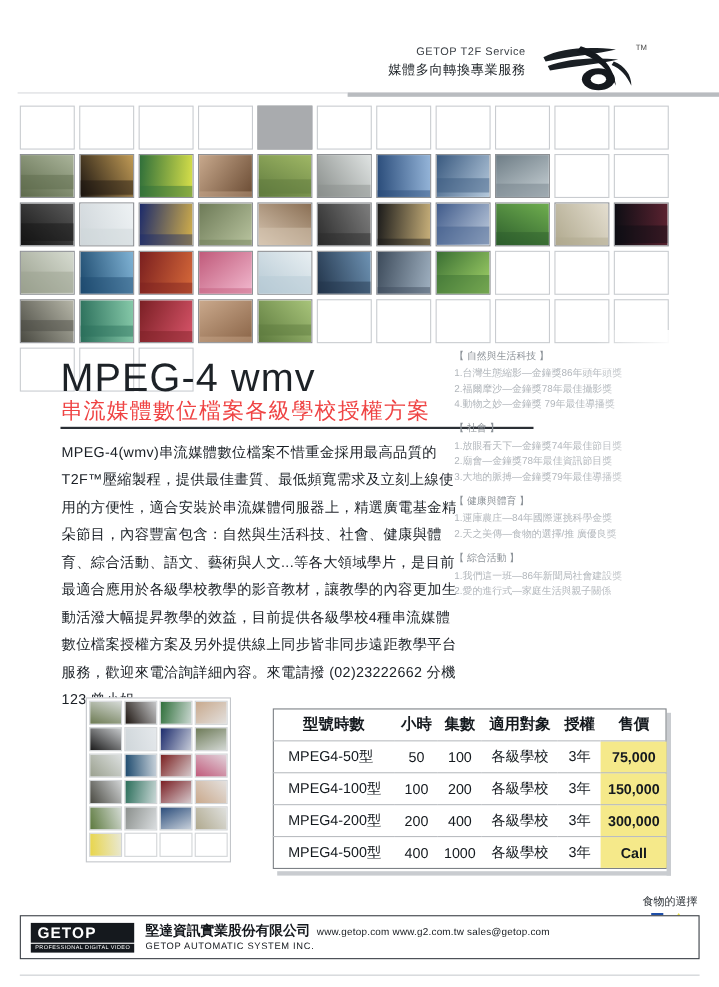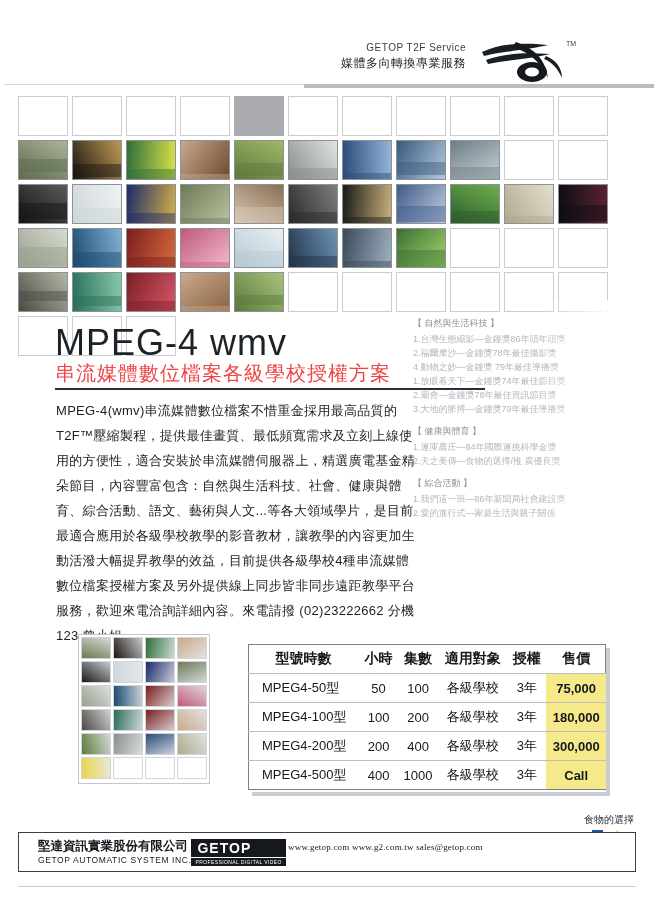--- a/index.html
+++ b/index.html
@@ -18,21 +18,21 @@
     position: absolute;
     left: 0; top: 0;
     width: 654px;
     height: 897px;
     background: #ffffff;
   }
 
   
   .header {
     position: absolute;
-    left: 4px; top: 0;
+    left: 16px; top: 0;
     width: 580px;
     height: 88px;
   }
   .header-rule {
     position: absolute;
     left: 300px;
     top: 84px;
     width: 354px;
     height: 4px;
     background: #b9bcc0;
@@ -341,21 +341,21 @@
     line-height: 12px;
   }
   .footer-right {
     position: absolute;
     left: 288px;
     top: 840px;
     font-size: 9px;
     color: #15191e;
     line-height: 14px;
   }
-  .footer-right .l2 { letter-spacing: 0.2px; font-family: Liberation Serif, serif; }
+  .footer-right .l2 { letter-spacing: 0.2px; }
 
   .bottom-rule {
     position: absolute;
     left: 18px;
     top: 886px;
     width: 618px;
     height: 1px;
     background: #c9ccd0;
   }
 </style>
@@ -593,20 +593,21 @@
   <div class="title-sub">串流媒體數位檔案各級學校授權方案</div>
   <div class="title-underline"></div>
 
   <div class="body-copy">MPEG-4(wmv)串流媒體數位檔案不惜重金採用最高品質的T2F™壓縮製程，提供最佳畫質、最低頻寬需求及立刻上線使用的方便性，適合安裝於串流媒體伺服器上，精選廣電基金精朵節目，內容豐富包含：自然與生活科技、社會、健康與體育、綜合活動、語文、藝術與人文...等各大領域學片，是目前最適合應用於各級學校教學的影音教材，讓教學的內容更加生動活潑大幅提昇教學的效益，目前提供各級學校4種串流媒體數位檔案授權方案及另外提供線上同步皆非同步遠距教學平台服務，歡迎來電洽詢詳細內容。來電請撥  (02)23222662 分機 123 曾小姐</div>
 
   <div class="awards" id="awards-root">
   <div class="aw-head">【 自然與生活科技 】</div>
       <div class="aw-item">1.台灣生態縮影—金鐘獎86年頭年頭獎</div>
       <div class="aw-item">2.福爾摩沙—金鐘獎78年最佳攝影獎</div>
       <div class="aw-item">4.動物之妙—金鐘獎 79年最佳導播獎</div>
+      <div class="aw-head">【 社會 】</div>
       <div class="aw-item">1.放眼看天下—金鐘獎74年最佳節目獎</div>
       <div class="aw-item">2.廟會—金鐘獎78年最佳資訊節目獎</div>
       <div class="aw-item">3.大地的脈搏—金鐘獎79年最佳導播獎</div>
       <div class="aw-head">【 健康與體育 】</div>
       <div class="aw-item">1.運庫農庄—84年國際運挑科學金獎</div>
       <div class="aw-item">2.天之美傳—食物的選擇/推 廣優良獎</div>
       <div class="aw-head">【 綜合活動 】</div>
       <div class="aw-item">1.我們這一班—86年新聞局社會建設獎</div>
       <div class="aw-item">2.愛的進行式—家庭生活與親子關係</div>
     </div>
@@ -673,21 +674,21 @@
           <td class="">各級學校</td>
           <td class="">3年</td>
           <td class="price-cell">75,000</td>
         </tr>
         <tr>
           <td class="model">MPEG4-100型</td>
           <td class="">100</td>
           <td class="">200</td>
           <td class="">各級學校</td>
           <td class="">3年</td>
-          <td class="price-cell">180,000</td>
+          <td class="price-cell">150,000</td>
         </tr>
         <tr>
           <td class="model">MPEG4-200型</td>
           <td class="">200</td>
           <td class="">400</td>
           <td class="">各級學校</td>
           <td class="">3年</td>
           <td class="price-cell">300,000</td>
         </tr>
         <tr>
@@ -706,26 +707,26 @@
     <rect x="2" y="6" width="11" height="34" fill="#1f4fa8"></rect>
     <rect x="2" y="28" width="11" height="12" fill="#e03a2f"></rect>
     <path d="M20 40 L20 16 L27 6 L34 16 L34 40 Z" fill="#e8e041"></path>
     <path d="M27 8 L27 40" stroke="#b9b33a" stroke-width="1" fill="none"></path>
     <rect x="36" y="18" width="8" height="22" fill="#2f9e4f"></rect>
   </svg>
 
   <div class="footer"></div>
   <div class="footer-inner">
     <div>
+      <div class="getop-logo">GETOP</div>
+      <div class="getop-tag">PROFESSIONAL DIGITAL VIDEO</div>
+    </div>
+    <div>
       <div class="footer-cn">堅達資訊實業股份有限公司</div>
       <div class="footer-en">GETOP AUTOMATIC SYSTEM INC.</div>
-    </div>
-    <div>
-      <div class="getop-logo">GETOP</div>
-      <div class="getop-tag">PROFESSIONAL DIGITAL VIDEO</div>
     </div>
   </div>
   <div class="footer-right">
     <div class="l2">www.getop.com      www.g2.com.tw     sales@getop.com</div>
   </div>
 
   <div class="bottom-rule"></div>
 </div>
 
 </body></html>

